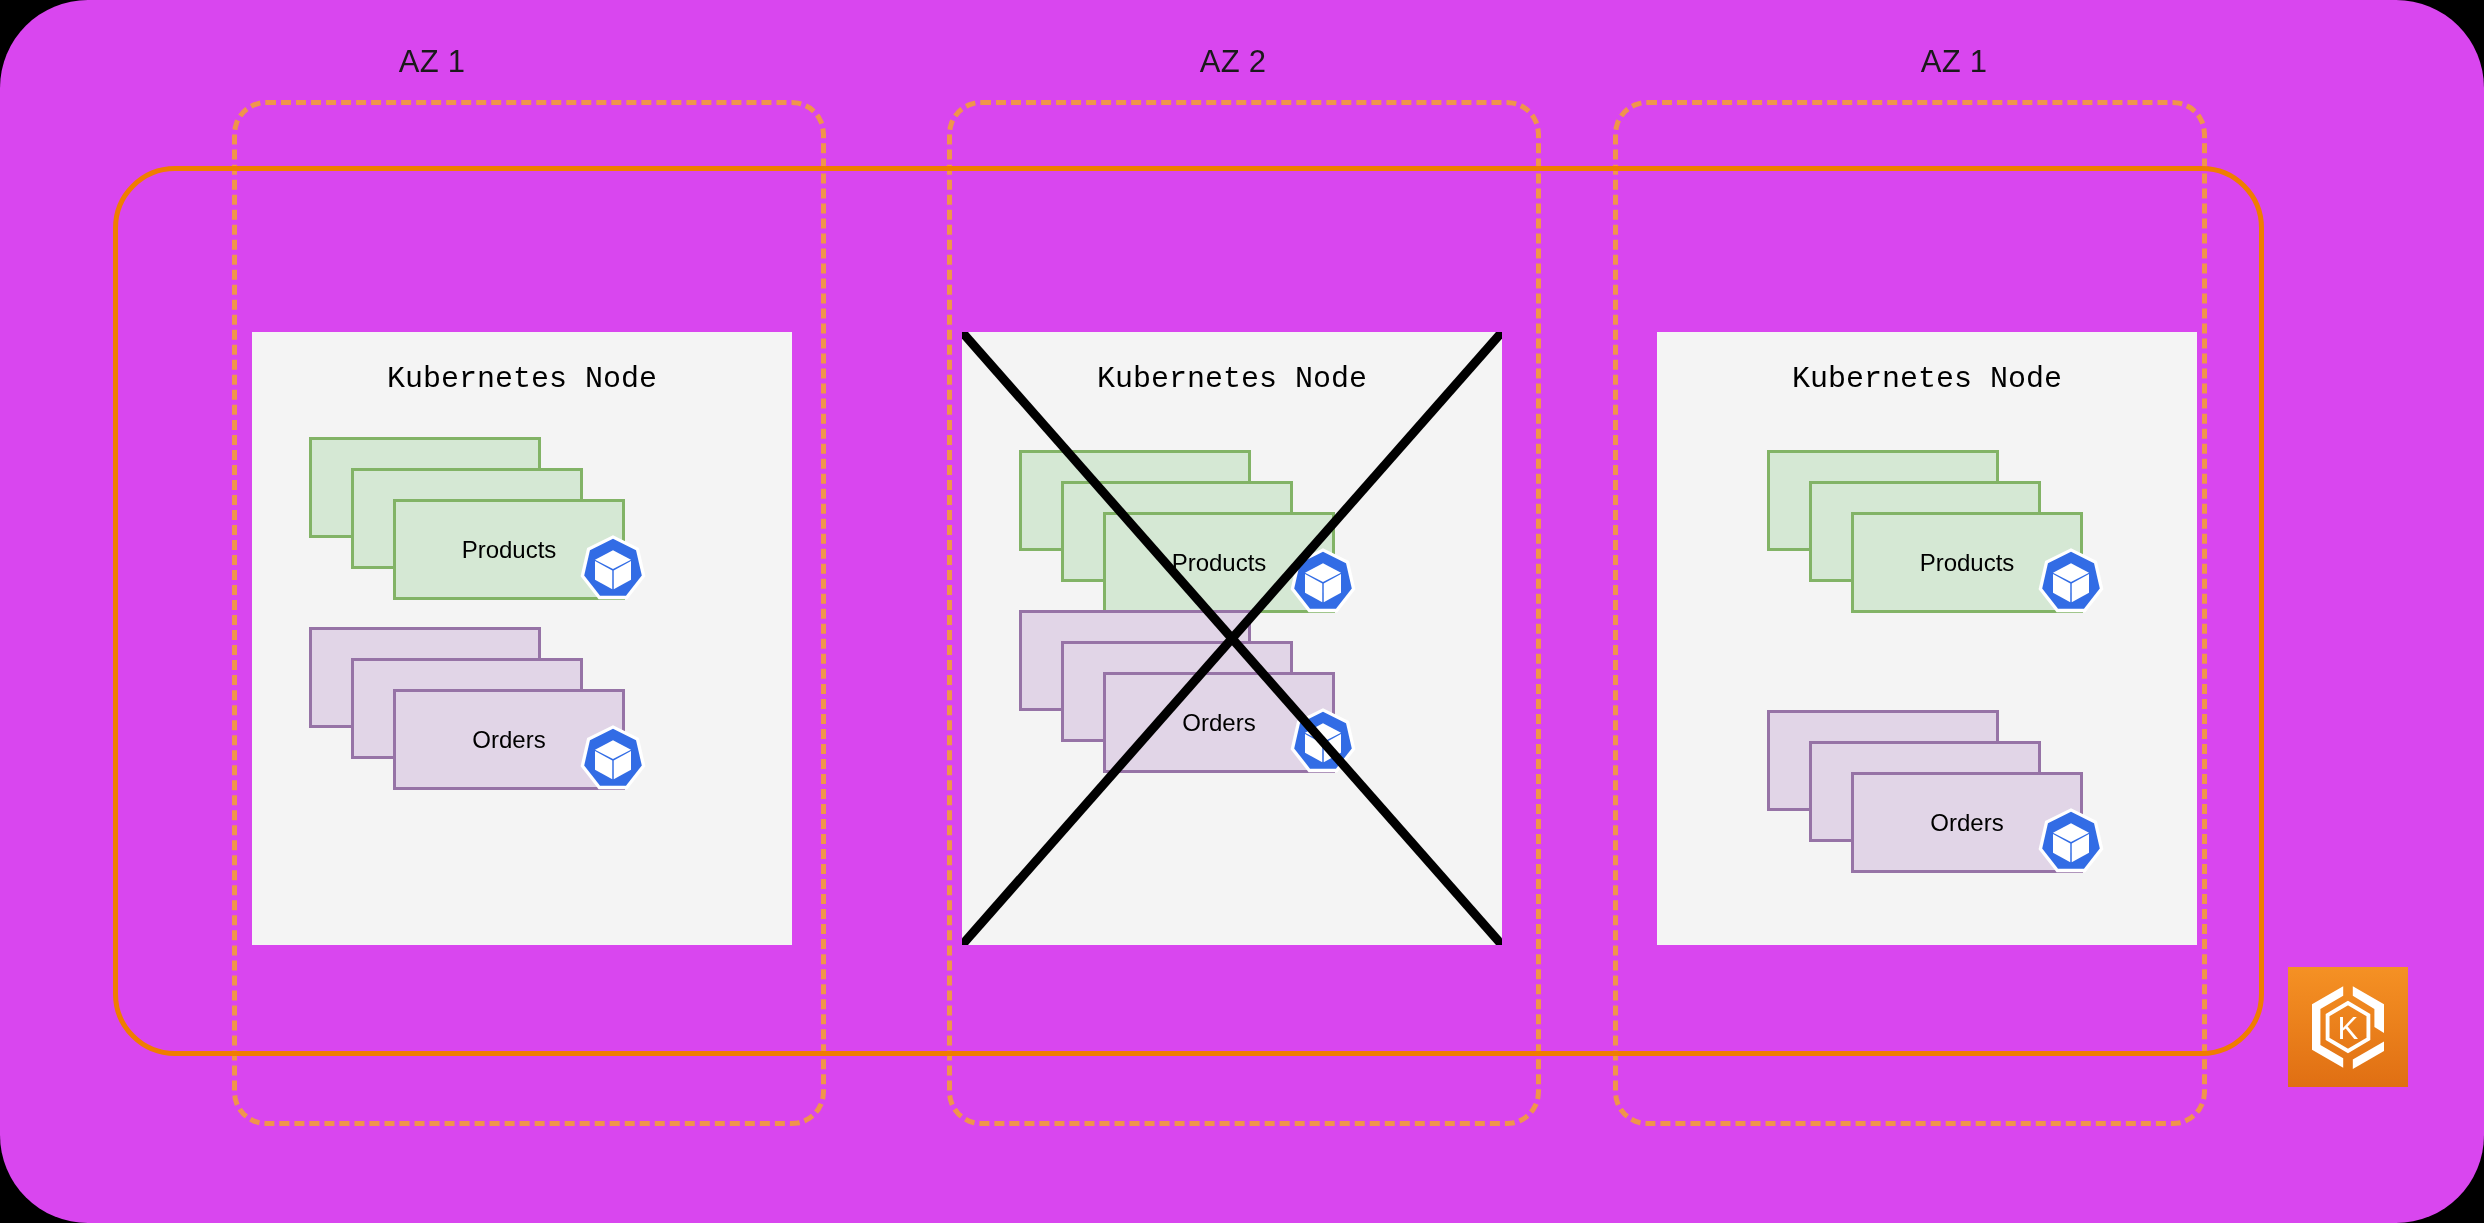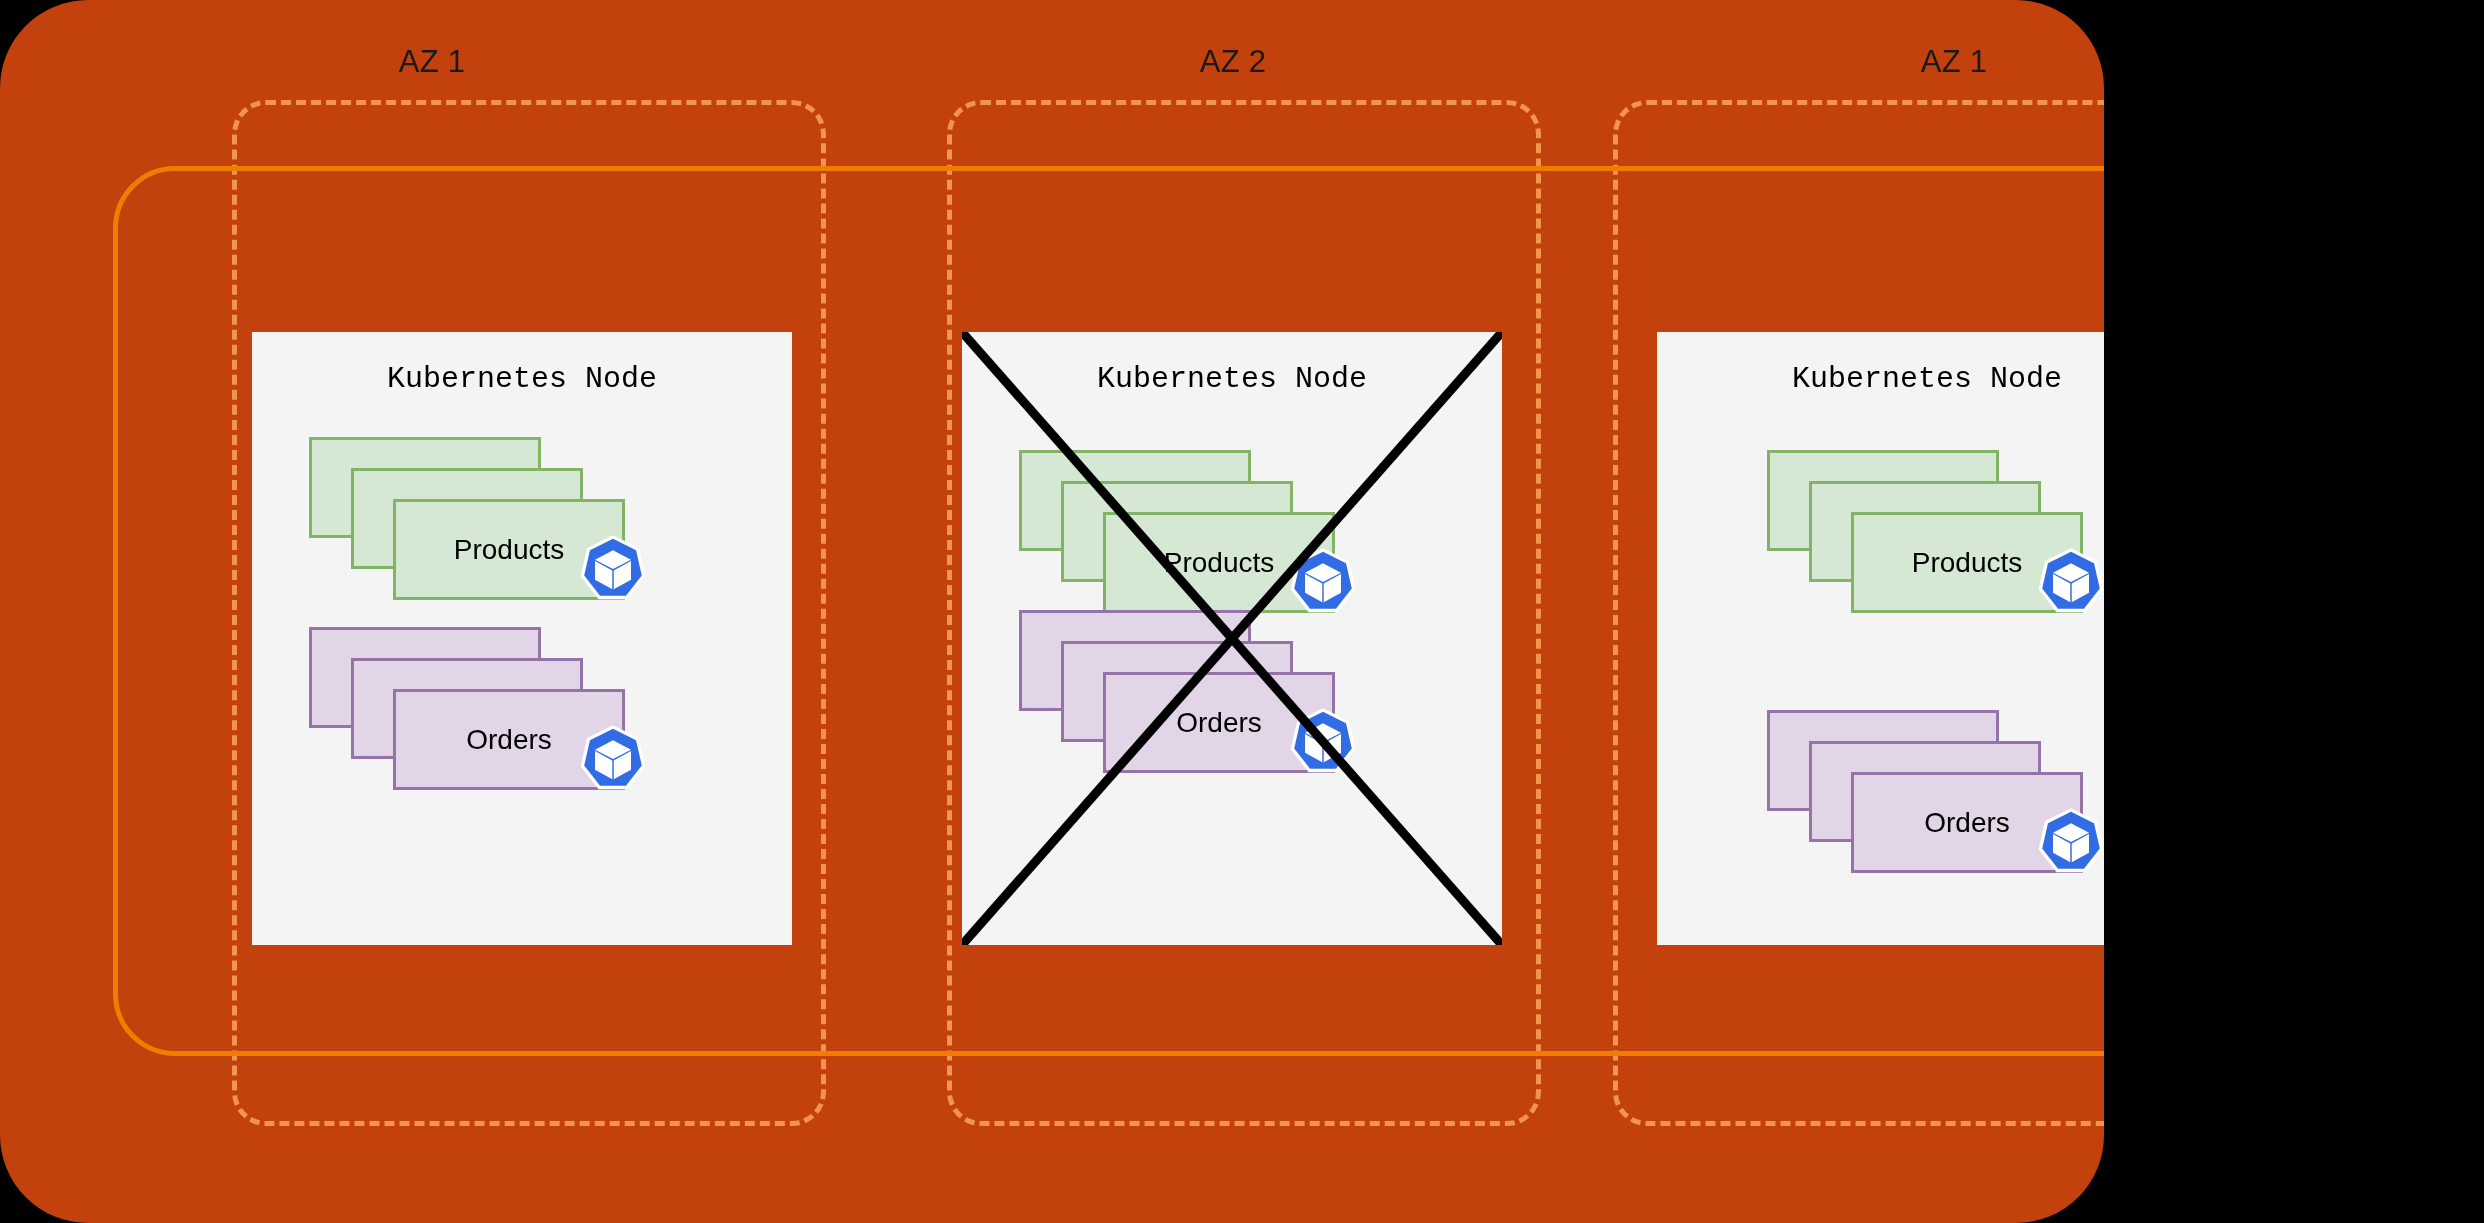--- a/index.html
+++ b/index.html
@@ -11,23 +11,23 @@
     overflow: hidden;
   }
   body {
     font-family: "Liberation Sans", sans-serif;
   }
 
   
   #canvas {
     position: absolute;
     left: 0; top: 0;
-    width: 2104px;
+    width: 2484px;
     height: 1223px;
-    background: #c2410c;
+    background: #d946ef;
     border-radius: 88px;
     overflow: hidden;
   }
 
   
   .az-col {
     position: absolute;
     border: 5px dashed #f0954b;
     border-radius: 34px;
     box-sizing: border-box;
@@ -115,21 +115,21 @@
 
   .pod-label {
     position: absolute;
     left: 84px;
     top: 62px;
     width: 232px;
     height: 101px;
     display: flex;
     align-items: center;
     justify-content: center;
-    font-size: 28px;
+    font-size: 24px;
     color: #000;
     pointer-events: none;
   }
   .pod-icon {
     position: absolute;
     left: 268px;
     top: 96px;
     width: 72px;
     height: 72px;
   }

